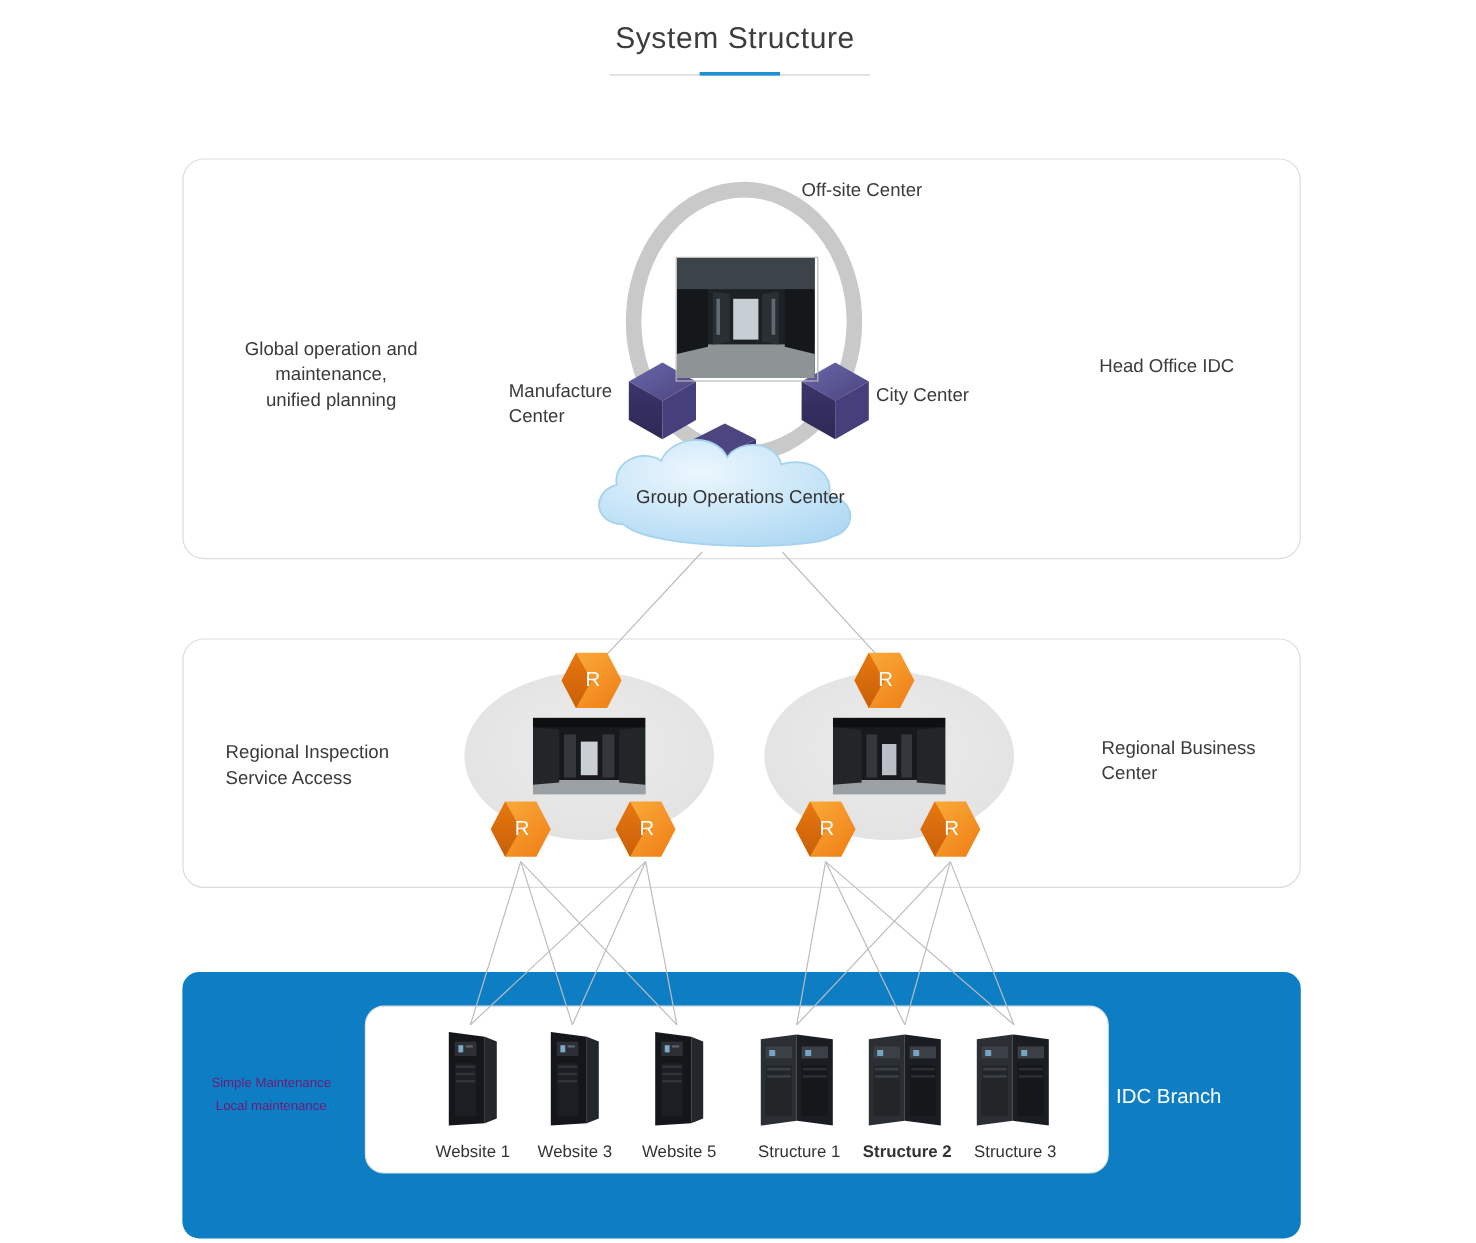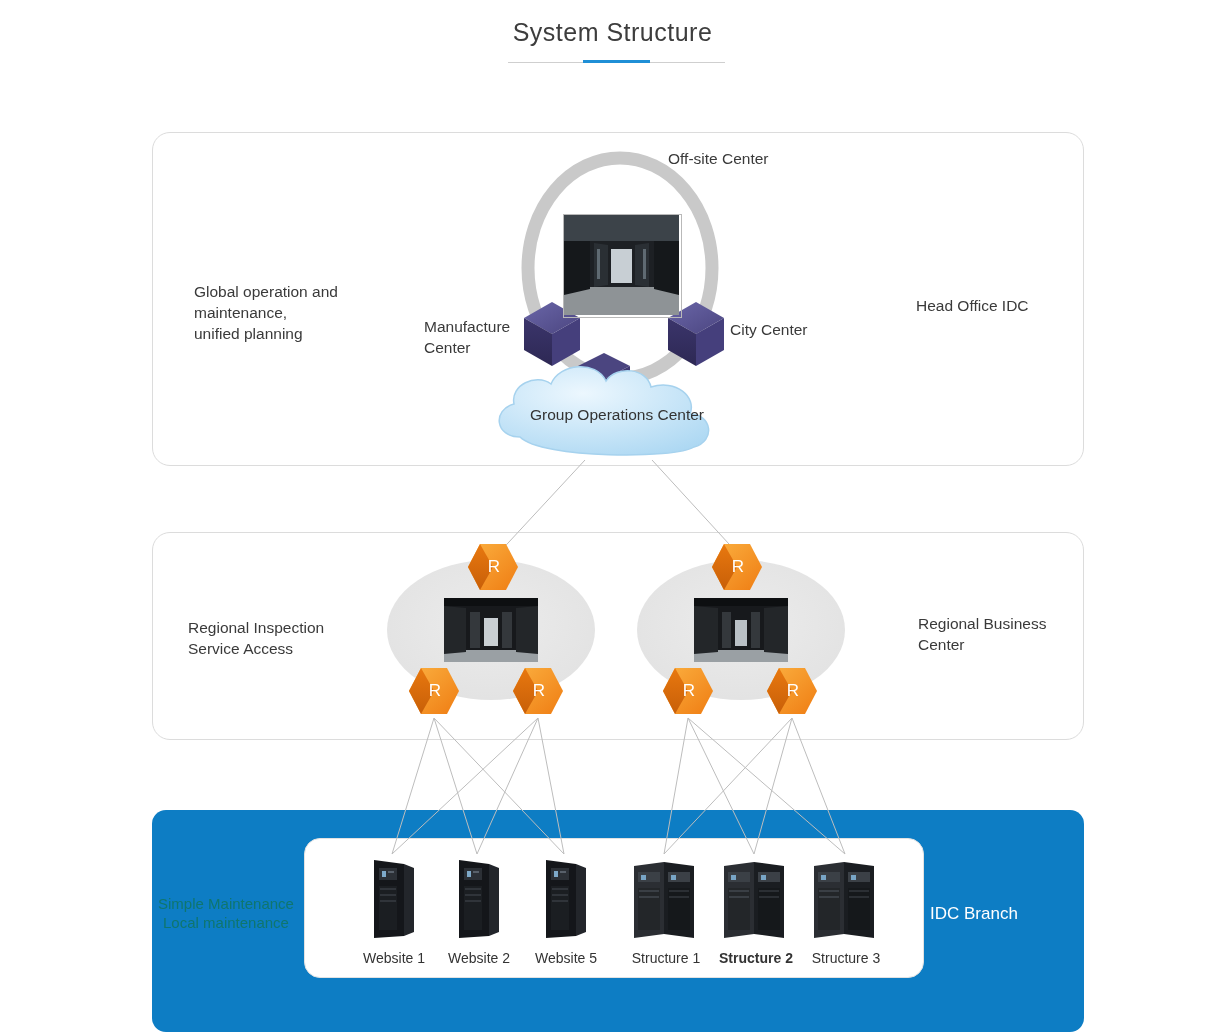--- a/index.html
+++ b/index.html
@@ -72,29 +72,29 @@
 
   
   .lbl {
     position: absolute;
     font-size: 15.5px;
     color: #3a3a3a;
     line-height: 21px;
     white-space: pre-line;
   }
   #lbl-offsite    { left: 668px; top: 148px; }
-  #lbl-global     { left: 194px; top: 281px; }
+  #lbl-global     { left: 204px; top: 281px; text-align: center; }
   #lbl-headoffice { left: 916px; top: 295px; }
   #lbl-manufacture{ left: 424px; top: 316px; }
   #lbl-citycenter { left: 730px; top: 319px; }
   #lbl-regional-in{ left: 188px; top: 617px; }
   #lbl-regional-bz{ left: 918px; top: 613px; text-align:left; width: 140px; }
   #lbl-simple {
     left: 156px; top: 894px; width: 140px;
-    text-align: center; color: #0f766e; font-size: 15px; line-height: 19px;
+    text-align: center; color: #701a75; font-size: 11px; line-height: 19px;
   }
   #lbl-idcbranch {
     left: 930px; top: 903px; color: #ffffff; font-size: 17px;
   }
 
   
   #canvas {
     position: absolute;
     left: 0; top: 0;
     width: 1230px; height: 1036px;
@@ -389,21 +389,21 @@
     <polygon points="28,6 58,10 58,82 28,84" fill="#14161a"></polygon>
     <polygon points="58,10 68,14 68,78 58,82" fill="#23262b"></polygon>
     <rect x="33" y="14" width="18" height="12" fill="#2c3036"></rect>
     <rect x="36" y="17" width="4" height="6" fill="#7ea9c9"></rect>
     <rect x="42" y="17" width="6" height="2" fill="#58606a"></rect>
     <rect x="33" y="32" width="18" height="44" fill="#1b1e22"></rect>
     <rect x="34" y="34" width="16" height="2" fill="#30343a"></rect>
     <rect x="34" y="40" width="16" height="2" fill="#30343a"></rect>
     <rect x="34" y="46" width="16" height="2" fill="#30343a"></rect>
   </svg>
-  <div class="rack-caption">Website 2</div>
+  <div class="rack-caption">Website 3</div>
 </div>
 
 <div class="rack-item" style="left:518px; top:854px;">
   <svg width="96" height="86" viewBox="0 0 96 86">
     <polygon points="28,6 58,10 58,82 28,84" fill="#14161a"></polygon>
     <polygon points="58,10 68,14 68,78 58,82" fill="#23262b"></polygon>
     <rect x="33" y="14" width="18" height="12" fill="#2c3036"></rect>
     <rect x="36" y="17" width="4" height="6" fill="#7ea9c9"></rect>
     <rect x="42" y="17" width="6" height="2" fill="#58606a"></rect>
     <rect x="33" y="32" width="18" height="44" fill="#1b1e22"></rect>

